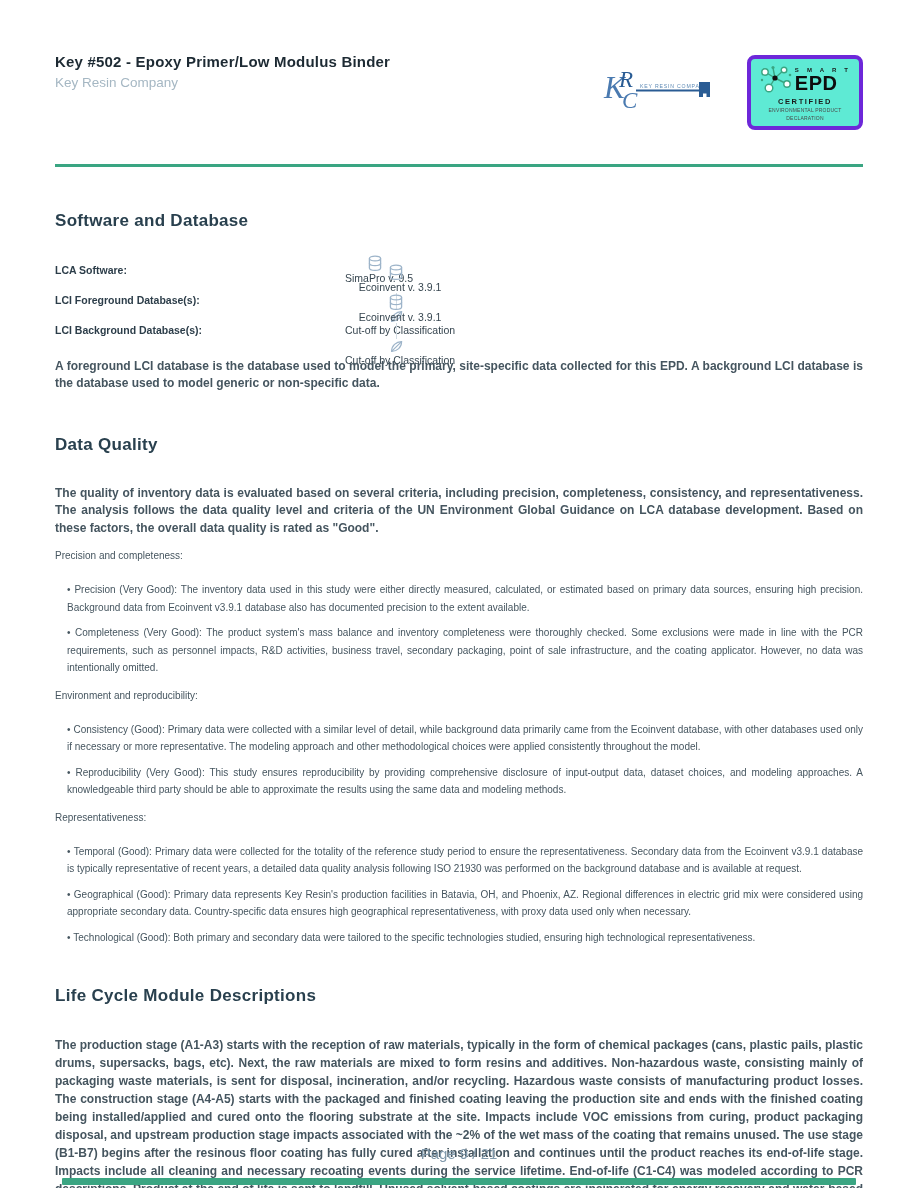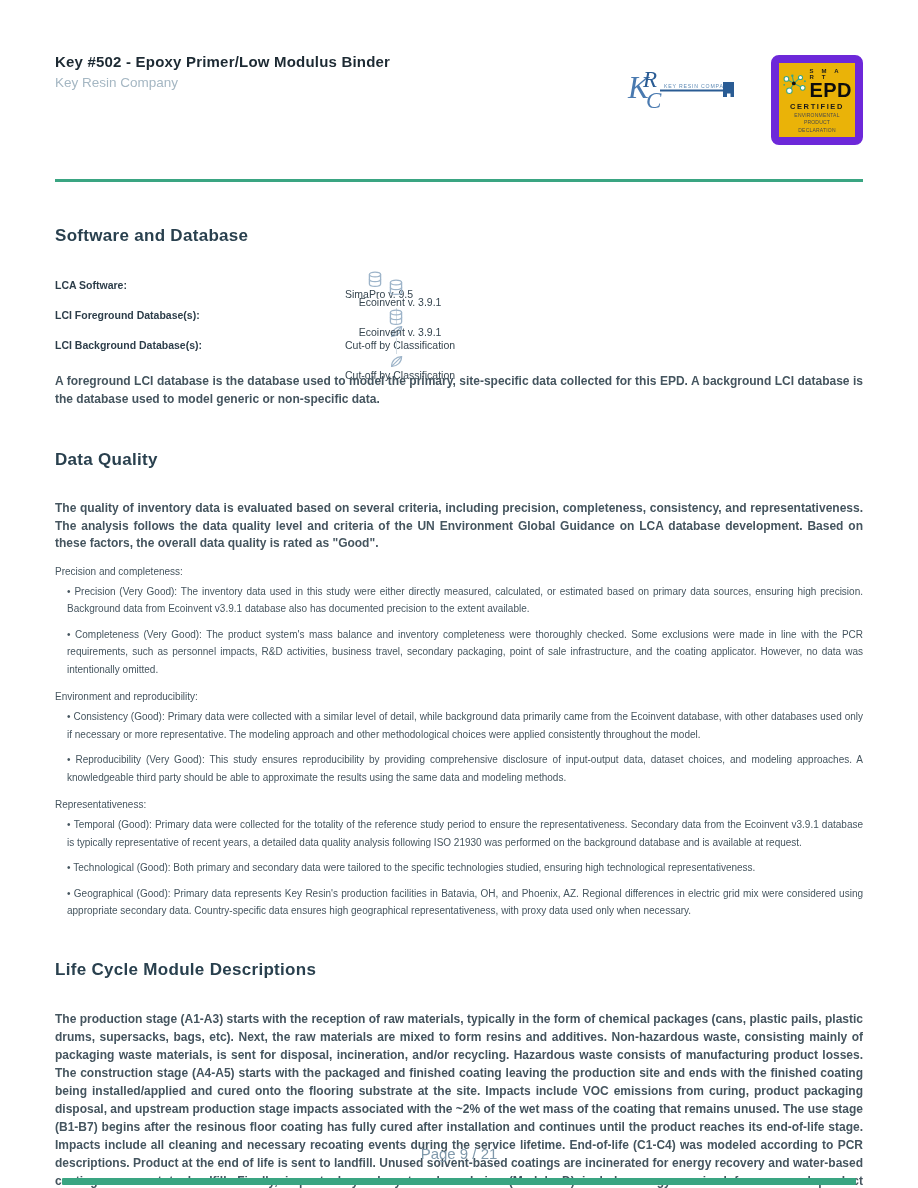--- a/index.html
+++ b/index.html
@@ -9,21 +9,21 @@
     font-family:"Liberation Sans", sans-serif; color:#45555f;
     padding:53px 55px 0 55px; overflow:hidden;
   }
   
   .header-row { display:flex; justify-content:space-between; align-items:flex-start; }
   .doc-title { font-size:15px; font-weight:700; color:#1d2a33; letter-spacing:.2px; }
   .doc-subtitle { font-size:13.5px; color:#a5b7c3; margin-top:5px; }
   .logos { display:flex; align-items:flex-start; gap:32px; margin-top:2px; }
   .krc-logo { margin-top:8px; }
   .epd-badge {
-    width:92px; border:8px solid #6d28d9; border-radius:8px; background:#eab308;
+    width:116px; border:4px solid #6d28d9; border-radius:8px; background:#5eead4;
     padding:5px 3px 4px 3px; text-align:center;
   }
   .epd-top { display:flex; align-items:center; justify-content:center; gap:3px; }
   .epd-wordmark { text-align:left; }
   .epd-smart { font-size:6px; font-weight:700; letter-spacing:3.2px; color:#1a1a1a; }
   .epd-epd { font-size:20px; font-weight:800; color:#0d0d0d; line-height:1.0; letter-spacing:.5px; }
   .epd-certified { font-size:7.5px; font-weight:800; letter-spacing:1.6px; color:#1a1a1a; margin-top:2px; }
   .epd-sub { font-size:5px; color:#4a4a4a; letter-spacing:.2px; line-height:1.35; margin-top:1px; }
   .divider { height:3px; background:#3aa582; margin-top:34px; }
   
@@ -38,21 +38,21 @@
   .info-value-group { display:flex; align-items:center;flex-direction:column; }
   .info-value { font-size:10.5px; color:#36454f; margin-left:8px; }
   .vsep { width:1px; height:16px; background:#d3dde4; margin:0 13px; }
   .icon { display:inline-flex; align-items:center; }
   
   .para { font-size:12px; line-height:17.5px; text-align:justify; color:#45555f;font-weight:bold; }
   .note-para { margin-top:13px; }
   .intro-para { margin-top:30px; }
   .lc-para { margin-top:30px; line-height:18px; }
   .group-label { margin-top:13px; font-size:10px; color:#45555f; }
-  ul.bullets { list-style:none; margin-top:6px; padding-left:12px; }
+  ul.bullets { list-style:none; margin-top:20px; padding-left:12px; }
   ul.bullets li { font-size:10px; line-height:17.5px; margin-bottom:8px; text-align:justify; color:#45555f; }
   ul.bullets li::before { content:"\2022\00a0"; }
   
   .footer-page { position:absolute; left:0; right:0; bottom:26px; text-align:center;
     font-size:15px; color:#8099ab; }
   .footer-bar { position:absolute; left:62px; right:62px; bottom:3px; height:7px;
     background:#3aa582; border-radius:1px; }
 </style>
 </head>
 <body>
@@ -181,22 +181,22 @@
 
   <div class="group-label">Environment and reproducibility:</div>
   <ul class="bullets">
     <li>Consistency (Good): Primary data were collected with a similar level of detail, while background data primarily came from the Ecoinvent database, with other databases used only if necessary or more representative. The modeling approach and other methodological choices were applied consistently throughout the model.</li>
     <li>Reproducibility (Very Good): This study ensures reproducibility by providing comprehensive disclosure of input-output data, dataset choices, and modeling approaches. A knowledgeable third party should be able to approximate the results using the same data and modeling methods.</li>
   </ul>
 
   <div class="group-label">Representativeness:</div>
   <ul class="bullets">
     <li>Temporal (Good): Primary data were collected for the totality of the reference study period to ensure the representativeness. Secondary data from the Ecoinvent v3.9.1 database is typically representative of recent years, a detailed data quality analysis following ISO 21930 was performed on the background database and is available at request.</li>
+    <li>Geographical (Good): Primary data represents Key Resin's production facilities in Batavia, OH, and Phoenix, AZ. Regional differences in electric grid mix were considered using appropriate secondary data. Country-specific data ensures high geographical representativeness, with proxy data used only when necessary.</li>
     <li>Technological (Good): Both primary and secondary data were tailored to the specific technologies studied, ensuring high technological representativeness.</li>
-    <li>Geographical (Good): Primary data represents Key Resin's production facilities in Batavia, OH, and Phoenix, AZ. Regional differences in electric grid mix were considered using appropriate secondary data. Country-specific data ensures high geographical representativeness, with proxy data used only when necessary.</li>
   </ul>
 
   <div class="section-heading mt-s3">Life Cycle Module Descriptions</div>
   <p class="para lc-para">The production stage (A1-A3) starts with the reception of raw materials, typically in the form of chemical packages (cans, plastic pails, plastic drums, supersacks, bags, etc). Next, the raw materials are mixed to form resins and additives. Non-hazardous waste, consisting mainly of packaging waste materials, is sent for disposal, incineration, and/or recycling. Hazardous waste consists of manufacturing product losses. The construction stage (A4-A5) starts with the packaged and finished coating leaving the production site and ends with the finished coating being installed/applied and cured onto the flooring substrate at the site. Impacts include VOC emissions from curing, product packaging disposal, and upstream production stage impacts associated with the ~2% of the wet mass of the coating that remains unused. The use stage (B1-B7) begins after the resinous floor coating has fully cured after installation and continues until the product reaches its end-of-life stage. Impacts include all cleaning and necessary recoating events during the service lifetime. End-of-life (C1-C4) was modeled according to PCR descriptions. Product at the end of life is sent to landfill. Unused solvent-based coatings are incinerated for energy recovery and water-based coatings are sent to landfill. Finally, impacts beyond system boundaries (Module D) include energy received from unused product incineration (C3) and the recycling of packaging materials (A5).</p>
 
   <div class="footer-page">Page 9 / 21</div>
   <div class="footer-bar"></div>
 
 </div>
 

